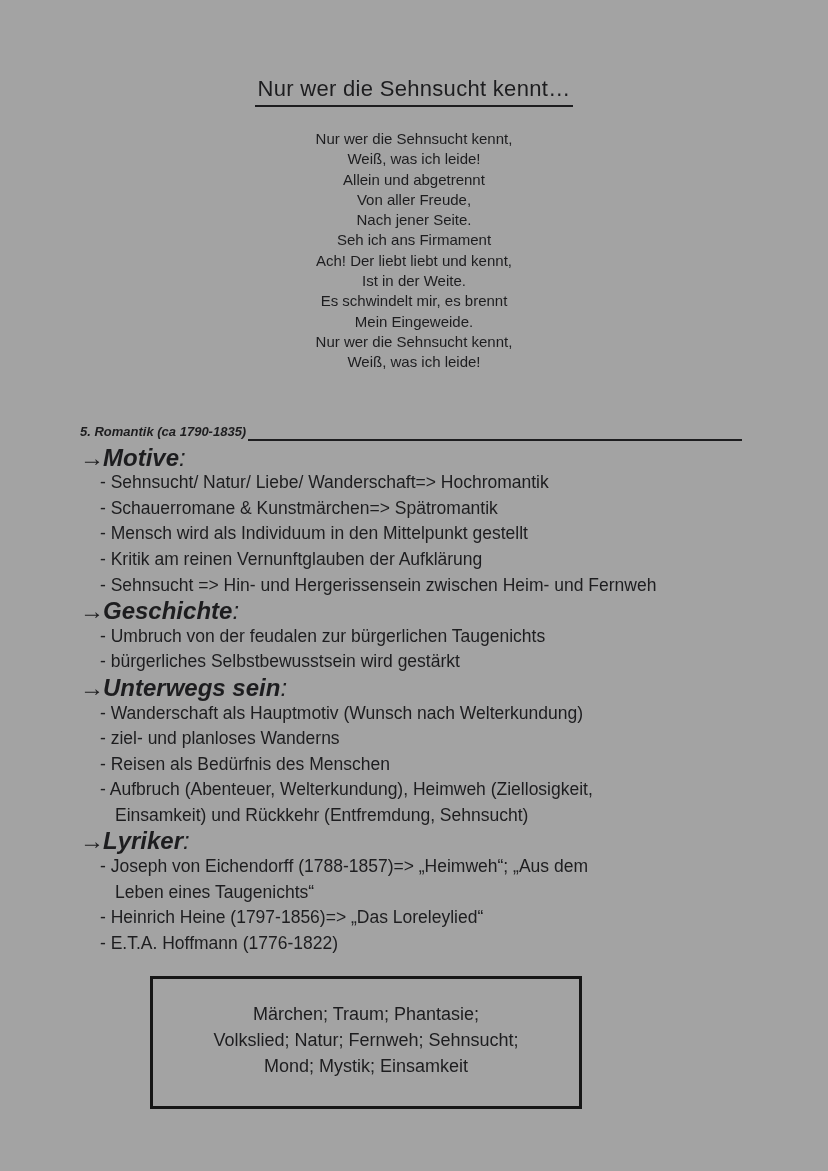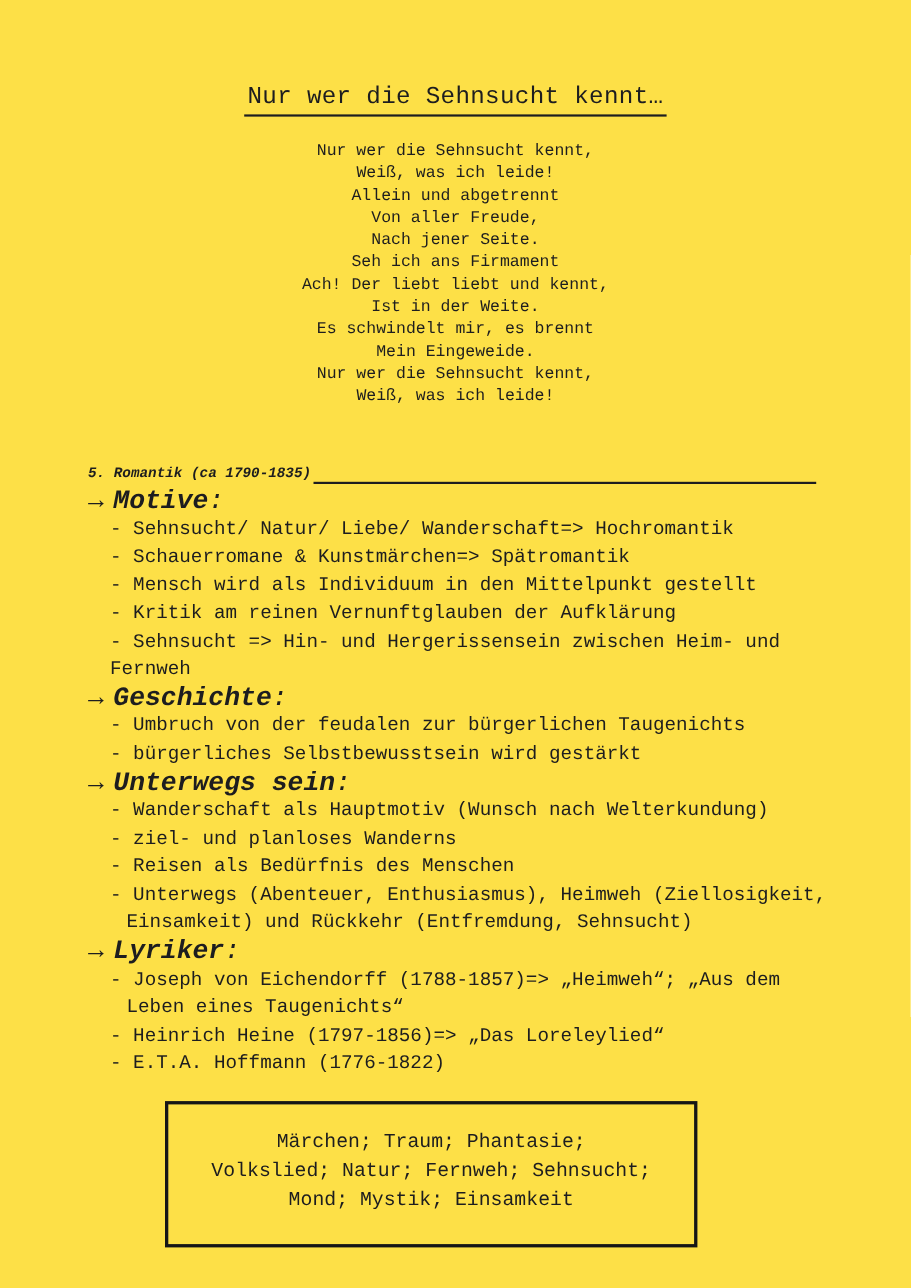--- a/index.html
+++ b/index.html
@@ -5,23 +5,23 @@
   * { box-sizing: border-box; }
   html, body {
     margin: 0;
     padding: 0;
     background: #ffffff;
   }
   .page {
     position: relative;
     width: 828px;
     height: 1171px;
-    background: #fde047;
+    background: #a3a3a3;
     color: #1d1d1f;
-    font-family: Liberation Mono, monospace;
+    font-family: Liberation Sans, sans-serif;
     overflow: hidden;
   }
 
   
   .title-wrap {
     text-align: center;
     padding-top: 76px;
   }
   .title {
     display: inline-block;
@@ -85,21 +85,21 @@
   .item-line {
     padding-left: 20px;
   }
   .item-line.cont {
     padding-left: 35px;
   }
 
   
   .keyword-box {
     margin: 20px 0 0 150px;
-    width: 484px;
+    width: 432px;
     border: 3px solid #161616;
     text-align: center;
     font-size: 18px;
     line-height: 26px;
     padding: 22px 8px 27px 8px;
   }
 </style>
 </head>
 <body>
 
@@ -150,21 +150,21 @@
       <div class="item-line">- bürgerliches Selbstbewusstsein wird gestärkt</div>
     </div>
 
     <div class="group">
       <div class="group-header">
         <span class="arrow">→</span><span class="group-label">Unterwegs sein</span><span class="group-colon">:</span>
       </div>
       <div class="item-line">- Wanderschaft als Hauptmotiv (Wunsch nach Welterkundung)</div>
       <div class="item-line">- ziel- und planloses Wanderns</div>
       <div class="item-line">- Reisen als Bedürfnis des Menschen</div>
-      <div class="item-line">- Unterwegs (Abenteuer, Enthusiasmus), Heimweh (Ziellosigkeit,</div>
+      <div class="item-line">- Aufbruch (Abenteuer, Welterkundung), Heimweh (Ziellosigkeit,</div>
       <div class="item-line cont">Einsamkeit) und Rückkehr (Entfremdung, Sehnsucht)</div>
     </div>
 
     <div class="group">
       <div class="group-header">
         <span class="arrow">→</span><span class="group-label">Lyriker</span><span class="group-colon">:</span>
       </div>
       <div class="item-line">- Joseph von Eichendorff (1788-1857)=&gt; „Heimweh“; „Aus dem</div>
       <div class="item-line cont">Leben eines Taugenichts“</div>
       <div class="item-line">- Heinrich Heine (1797-1856)=&gt; „Das Loreleylied“</div>

